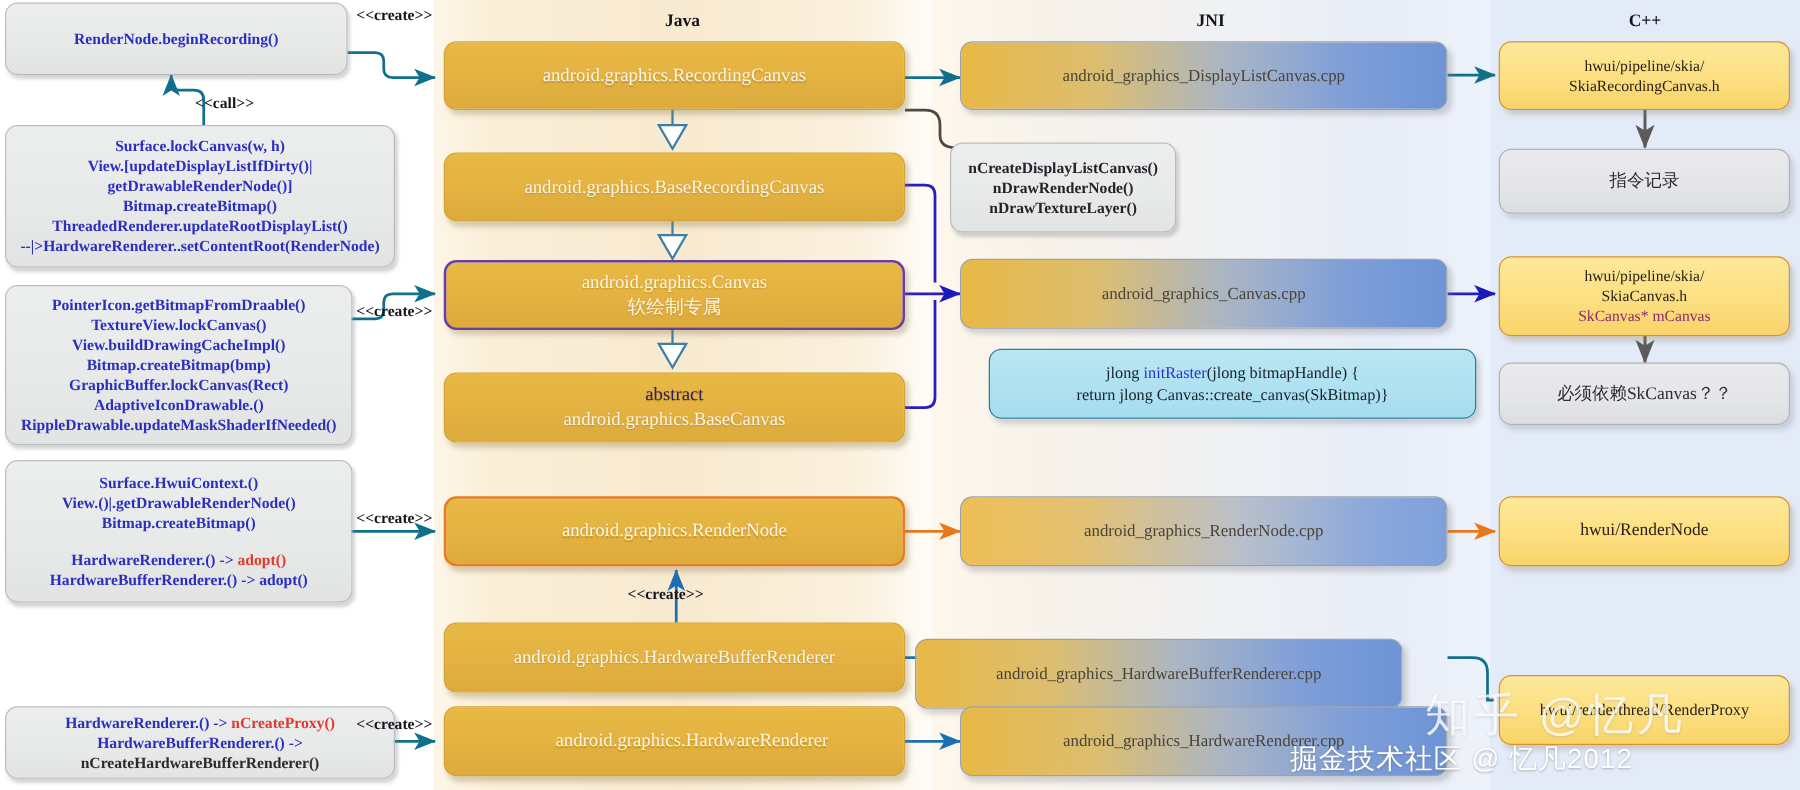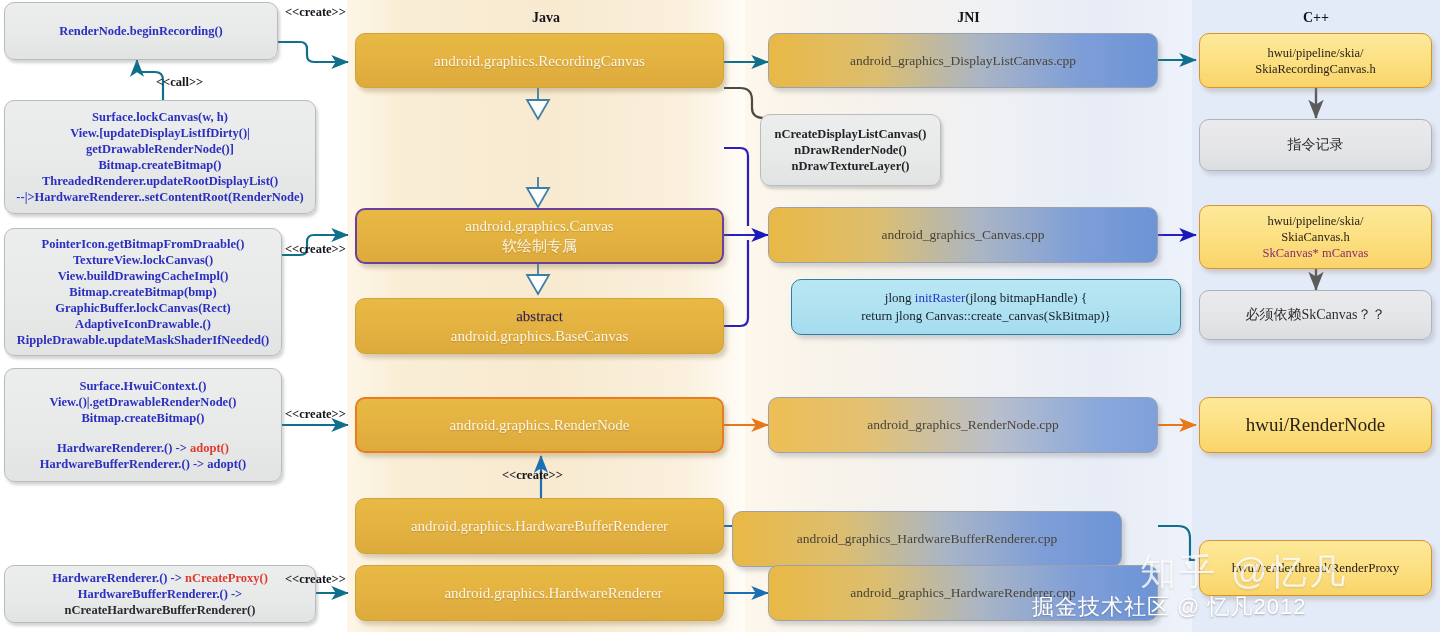--- a/index.html
+++ b/index.html
@@ -200,20 +200,23 @@
       <div><span class="blue">HardwareRenderer.() -&gt; </span><span class="red">nCreateProxy()</span></div>
       <div class="blue">HardwareBufferRenderer.() -&gt;</div>
       <div class="dark">nCreateHardwareBufferRenderer()</div>
     </div>
   </div>
 
   <div class="node amber" style="left:355px;top:33px;width:369px;height:55px;">
     <span>android.graphics.RecordingCanvas</span>
   </div>
 
+  <div class="node amber" style="left:355px;top:122px;width:369px;height:55px;">
+    <span>android.graphics.BaseRecordingCanvas</span>
+  </div>
 
   <div class="node amber outline-purple" style="left:355px;top:208px;width:369px;height:56px;">
     <div>
       <div>android.graphics.Canvas</div>
       <div>软绘制专属</div>
     </div>
   </div>
 
   <div class="node amber" style="left:355px;top:298px;width:369px;height:56px;">
     <div>
@@ -286,21 +289,21 @@
       <div>SkiaCanvas.h</div>
       <div class="pink">SkCanvas* mCanvas</div>
     </div>
   </div>
 
   <div class="node cgrey" style="left:1199px;top:290px;width:233px;height:50px;">
     <span>必须依赖SkCanvas？？</span>
   </div>
 
   <div class="node yellow" style="left:1199px;top:397px;width:233px;height:56px;">
-    <span style="font-size:19px;">hwui/RenderNode</span>
+    <span style="font-size:14px;">hwui/RenderNode</span>
   </div>
 
   <div class="node yellow" style="left:1199px;top:540px;width:233px;height:56px;">
     <span style="font-size:13px;">hwui/renderthread/RenderProxy</span>
   </div>
 
   <div class="stereo" style="left:285px;top:5px;">&lt;&lt;create&gt;&gt;</div>
   <div class="stereo" style="left:156px;top:75px;">&lt;&lt;call&gt;&gt;</div>
   <div class="stereo" style="left:285px;top:242px;">&lt;&lt;create&gt;&gt;</div>
   <div class="stereo" style="left:285px;top:407px;">&lt;&lt;create&gt;&gt;</div>

